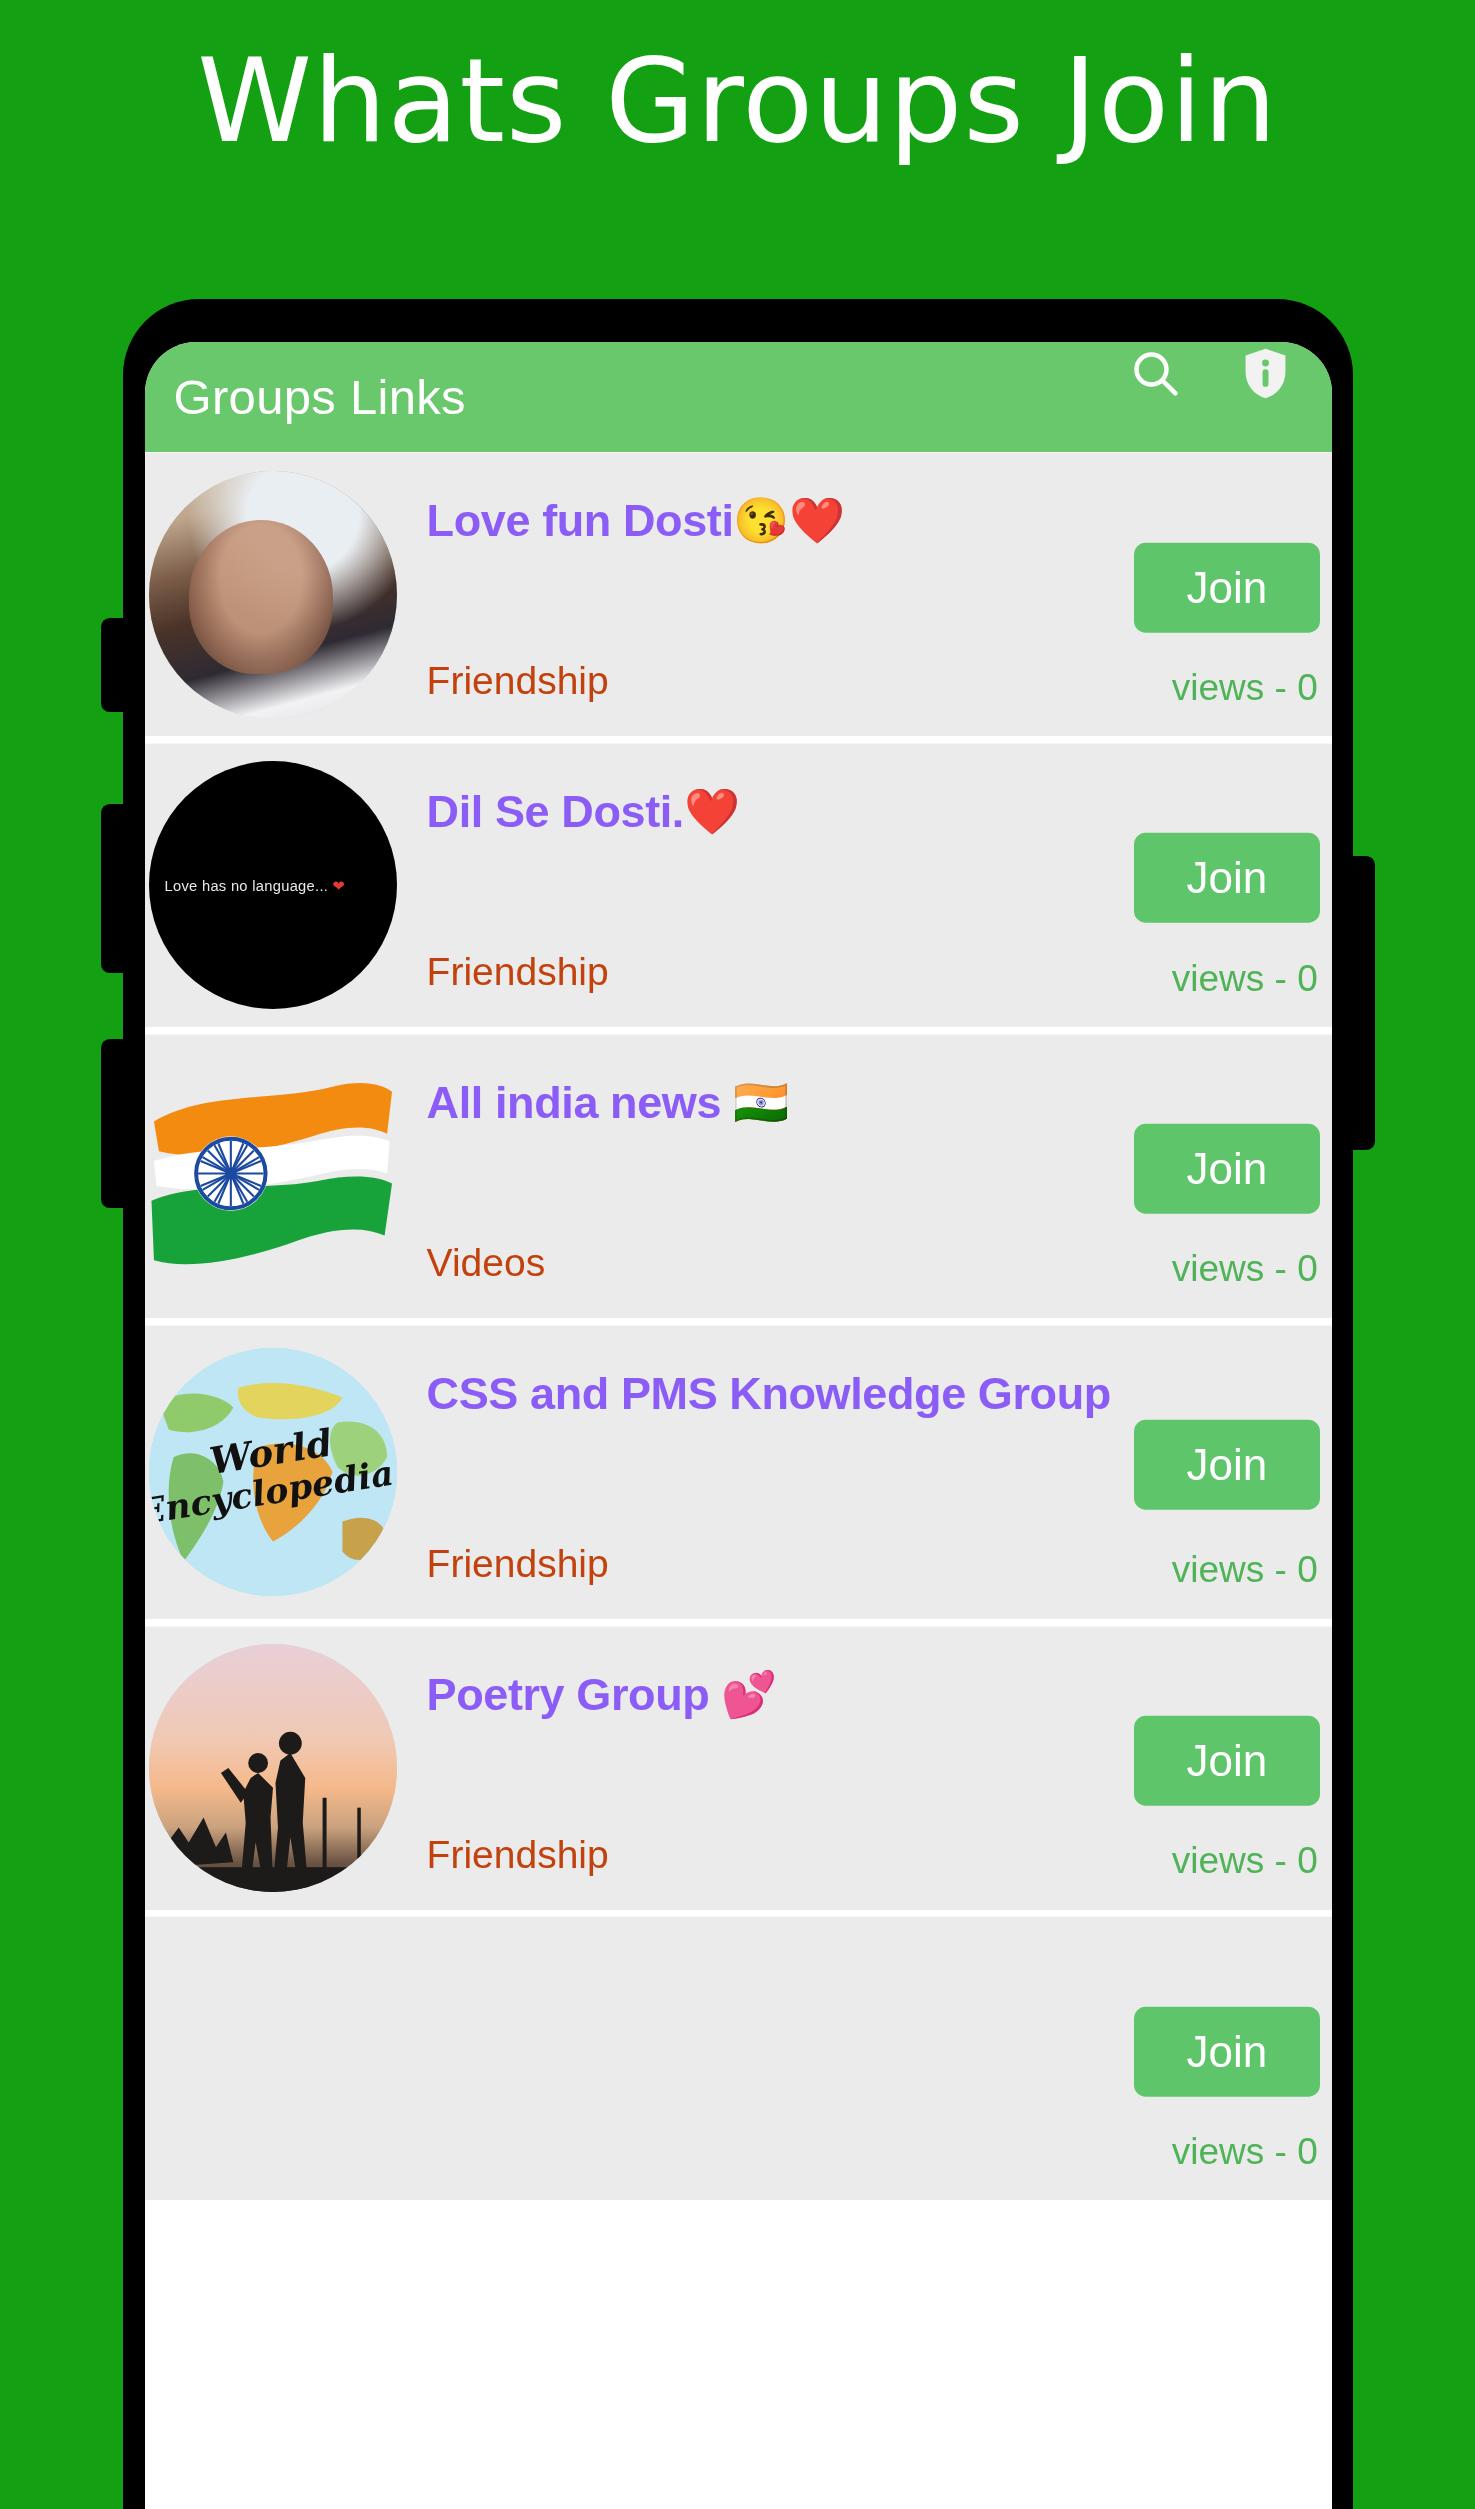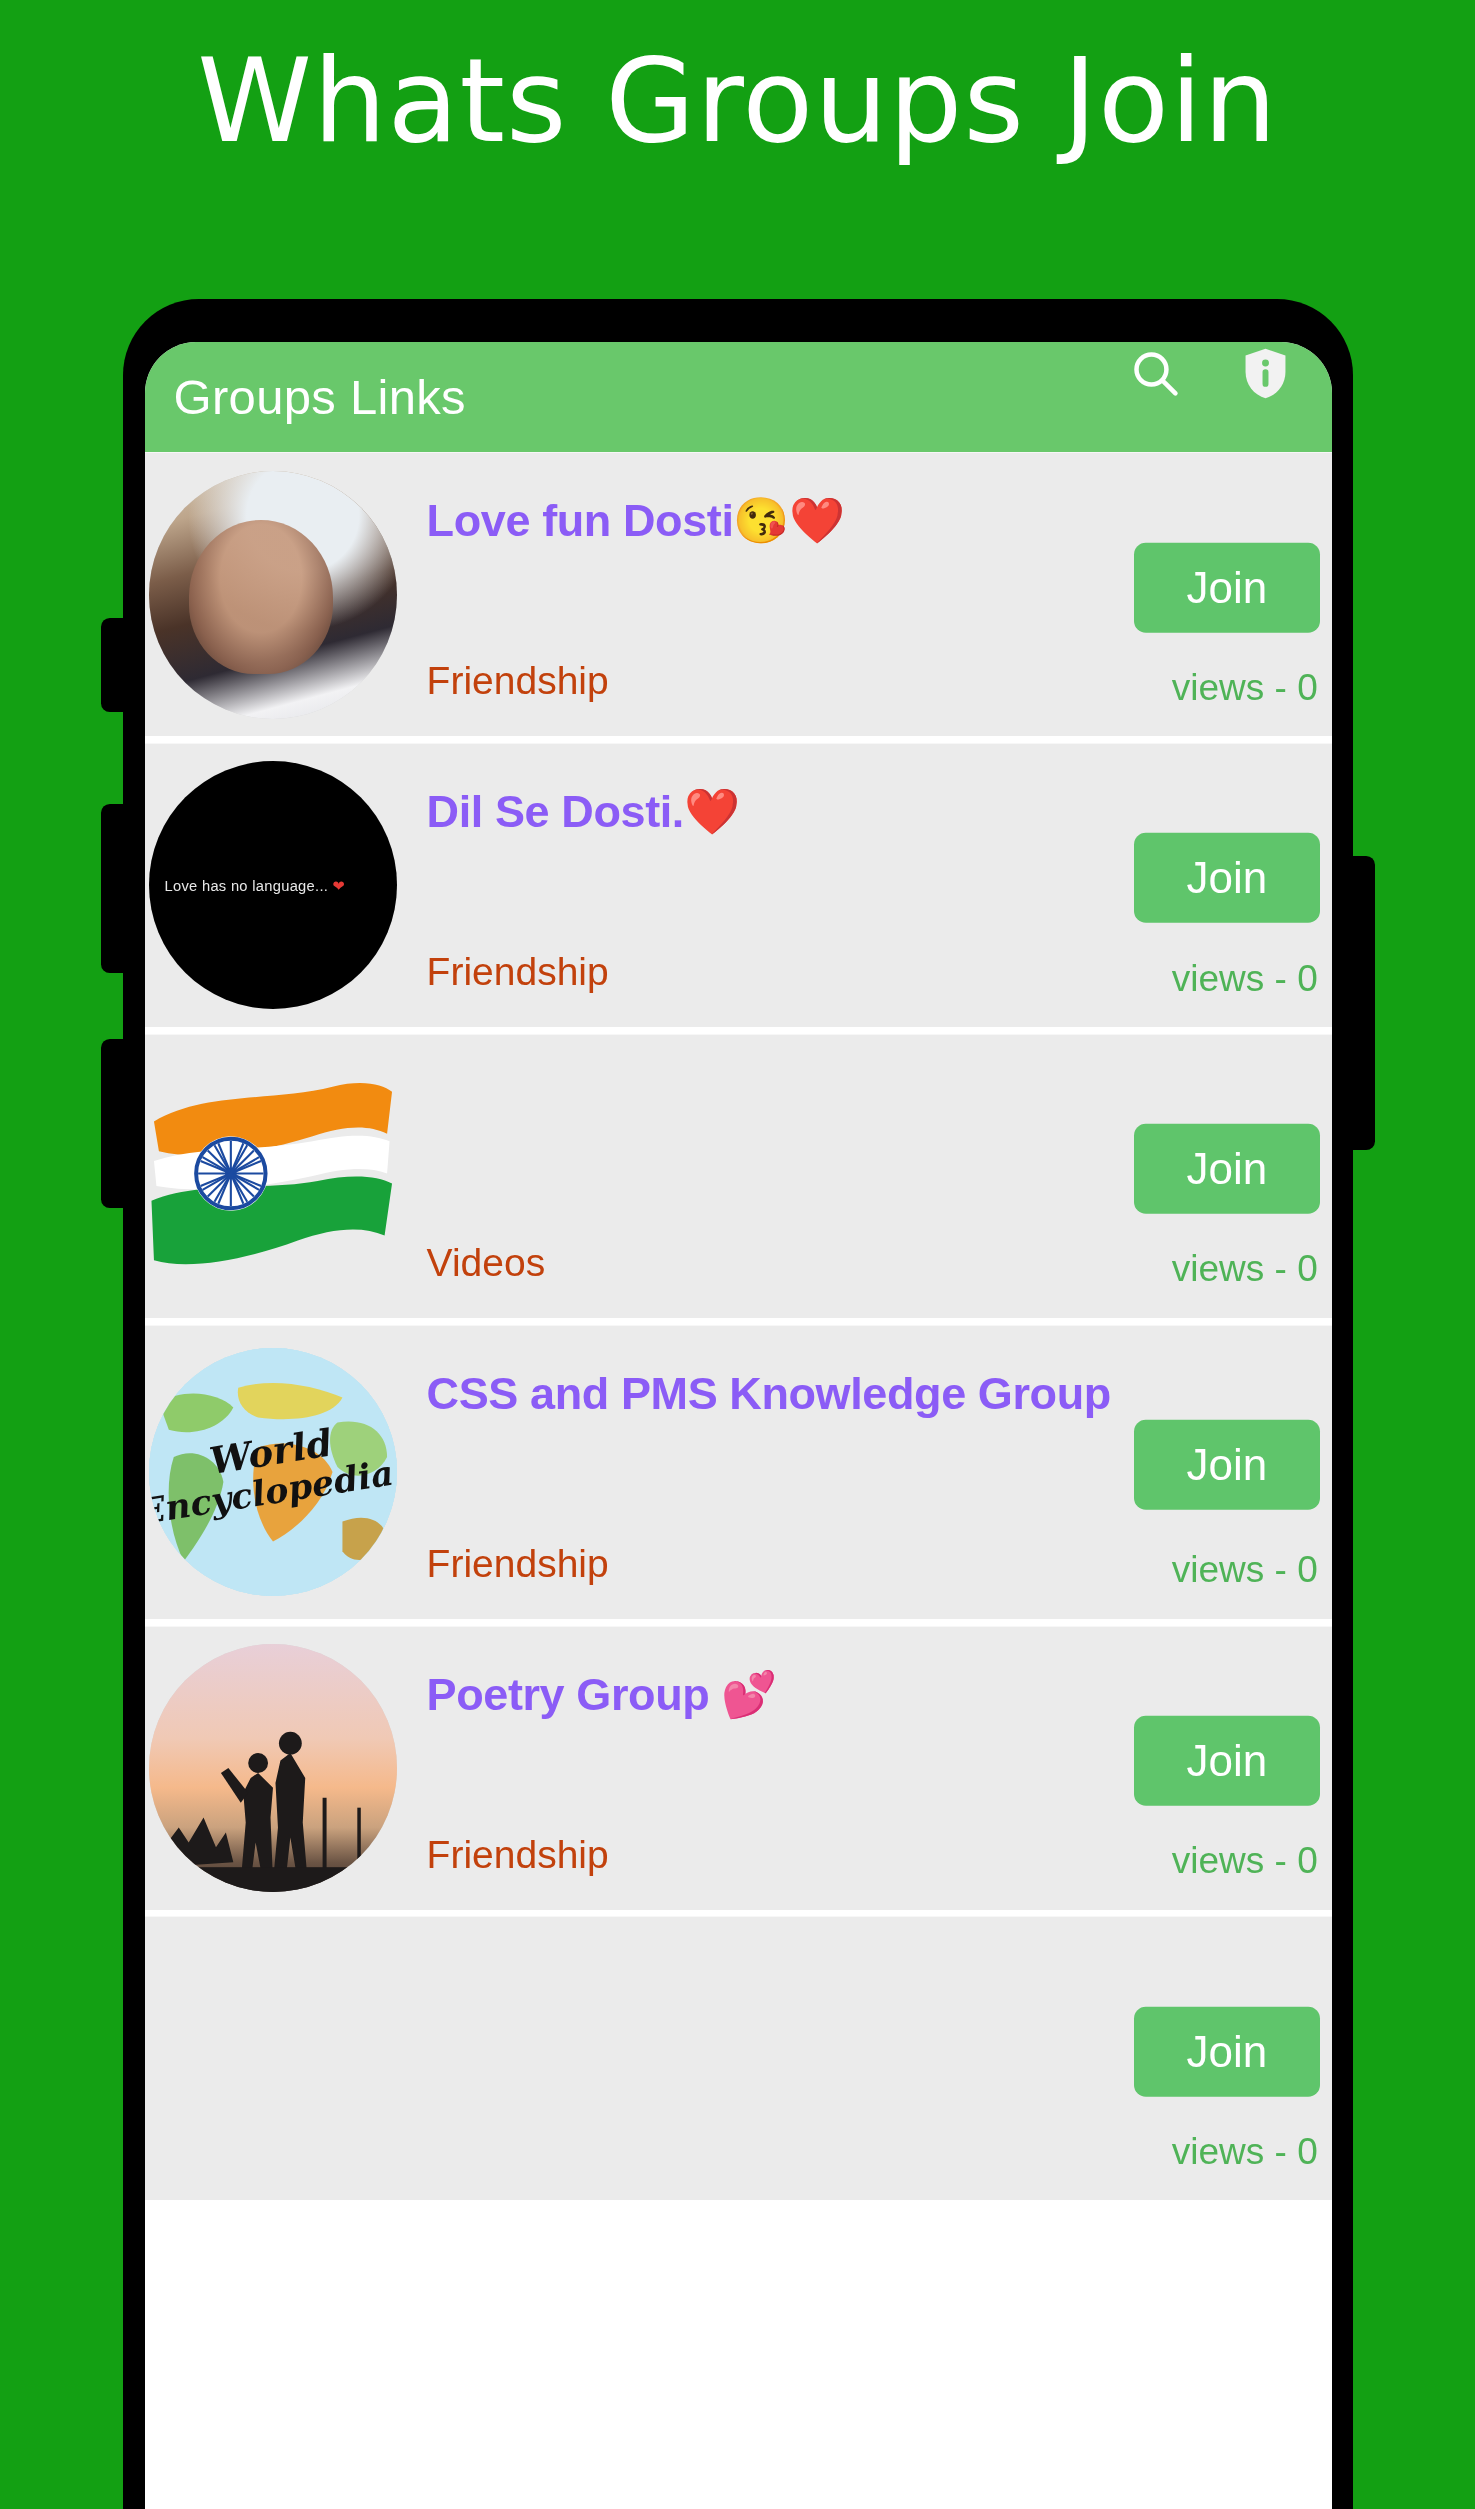--- a/index.html
+++ b/index.html
@@ -343,20 +343,21 @@
                     <line x1="-11.4" y1="-6.6" x2="11.4" y2="6.6"></line>
                     <line x1="-11.4" y1="6.6" x2="11.4" y2="-6.6"></line>
                     <line x1="-6.6" y1="-11.4" x2="6.6" y2="11.4"></line>
                     <line x1="6.6" y1="-11.4" x2="-6.6" y2="11.4"></line>
                   </g>
                 </g>
               </svg>
             </div>
           </div>
           <div class="row-body">
+            <div class="row-title">All india news 🇮🇳</div>
             <div class="row-cat">Videos</div>
           </div>
           <div class="row-right">
             <button class="join-btn">Join</button>
             <div class="views-label">views - 0</div>
           </div>
         </div>
 
         <div class="group-row h-xtall">
           <div class="avatar">

